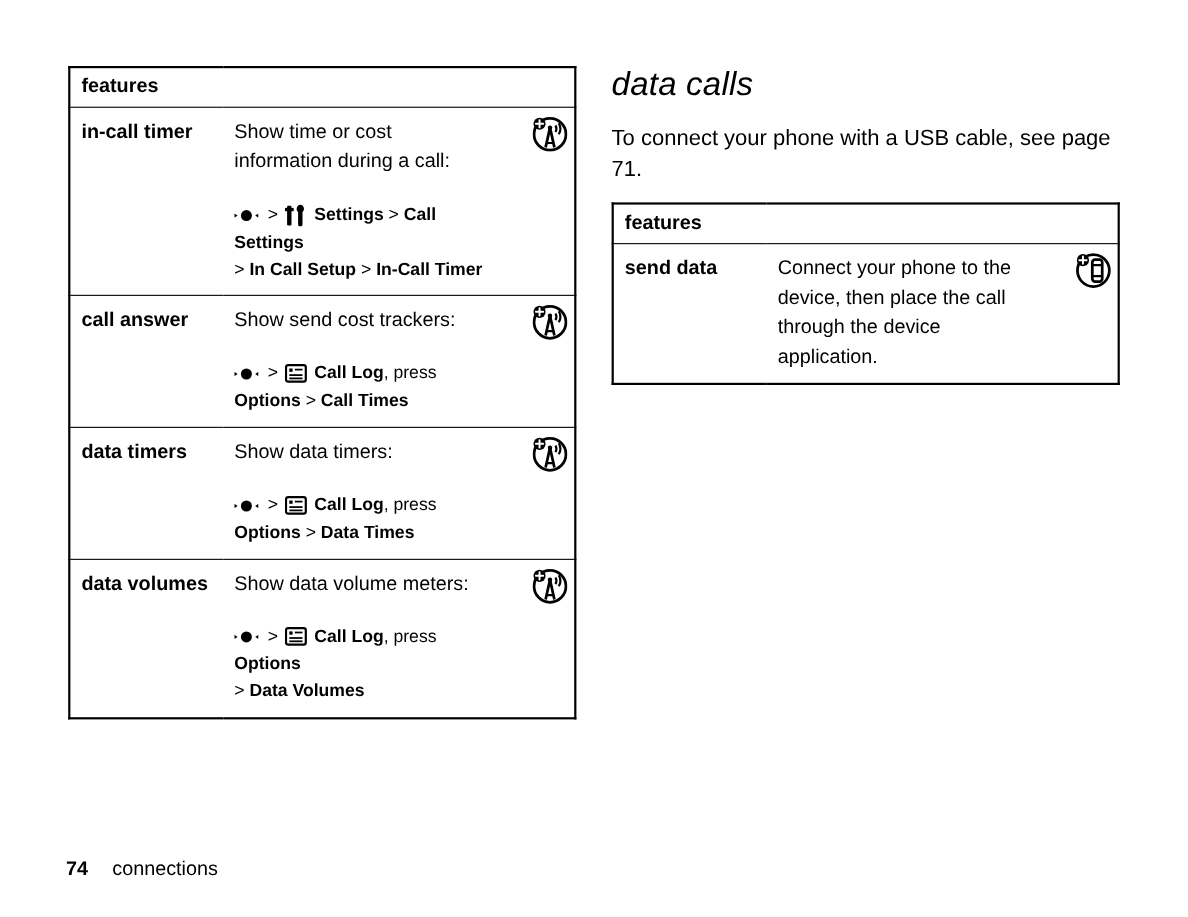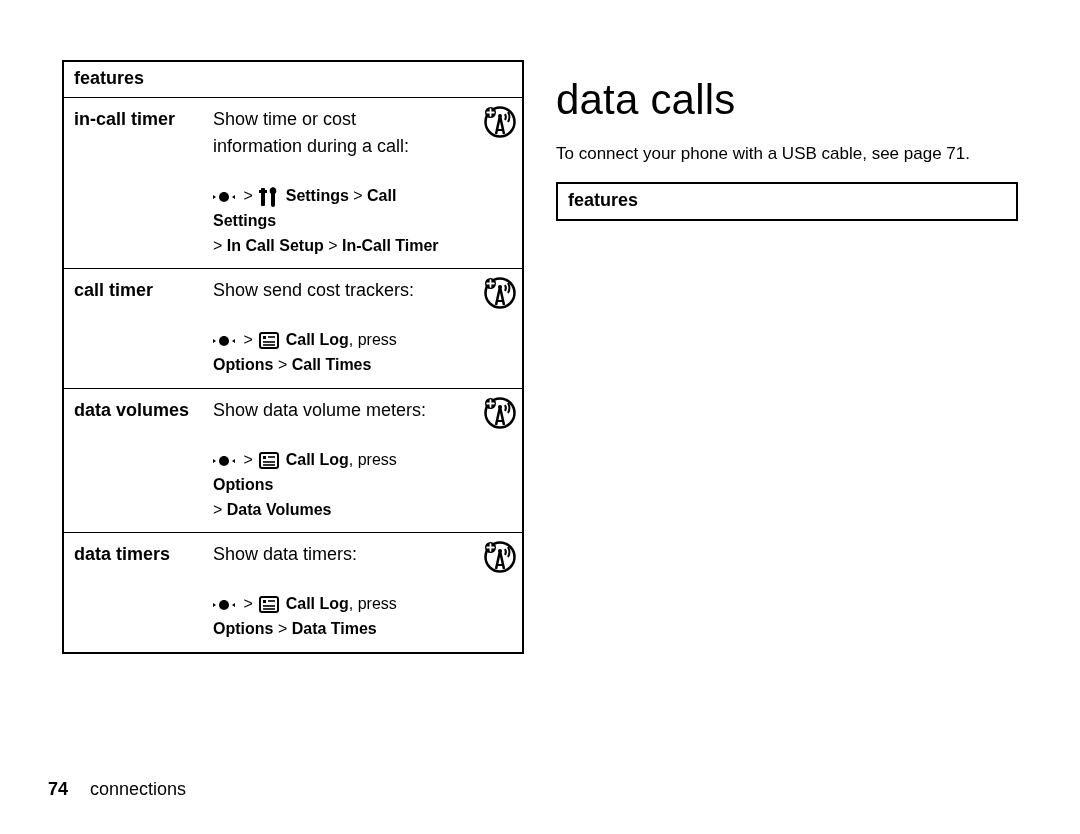--- a/index.html
+++ b/index.html
@@ -14,27 +14,28 @@
   }
   .columns {
     display: flex;
     gap: 32px;
   }
   .left-col, .right-col {
     flex: 1;
     min-width: 0;
   }
   h1.section-heading {
-    font-size: 42px;
+    font-size: 30px;
     font-weight: 400;
-    margin: 16px 0 18px 0;
+    margin: 0 0 18px 0;
     letter-spacing: 0.2px;
+    font-style: italic;
   }
   p.intro {
-    font-size: 17px;
+    font-size: 20px;
     margin: 0 0 16px 0;
     line-height: 1.4;
   }
   table.feature-table {
     border-collapse: collapse;
     width: 100%;
     border: 2px solid #000;
   }
   .feature-table th {
     text-align: left;
@@ -78,21 +79,21 @@
   .ring-icon {
     position: absolute;
     top: 8px;
     right: 6px;
     width: 32px;
     height: 32px;
   }
   .footer {
     position: absolute;
     bottom: 34px;
-    left: 48px;
+    left: 60px;
     font-size: 18px;
   }
   .footer .pagenum {
     font-weight: 700;
     margin-right: 22px;
   }
 </style>
 </head>
 <body>
 
@@ -164,21 +165,21 @@
               <span class="nav-icon"><svg width="20" height="20">
                     <use href="#tools-g"></use>
                   </svg></span>
               <span class="bold">Settings</span><span> &gt; </span><span class="bold">Call Settings</span><br>
               <span>&gt; </span><span class="bold">In Call Setup</span><span> &gt; </span><span class="bold">In-Call Timer</span>
             </div>
           </td>
         </tr>
 
         <tr>
-          <td class="name-cell">call timer</td>
+          <td class="name-cell">call answer</td>
           <td class="desc-cell">
             <span class="ring-icon">
                 <svg width="32" height="32">
                   <use href="#antenna-plus-g"></use>
                 </svg>
               </span>
             <span class="desc-text">Show send cost trackers:</span>
             <div class="path-block">
               <span class="nav-icon"><svg width="22" height="22">
                     <use href="#navkey-g"></use>
@@ -187,78 +188,89 @@
               <span class="nav-icon"><svg width="20" height="20">
                     <use href="#log-g"></use>
                   </svg></span>
               <span class="bold">Call Log</span><span>, press</span><br>
               <span class="bold">Options</span><span> &gt; </span><span class="bold">Call Times</span>
             </div>
           </td>
         </tr>
 
         <tr>
+          <td class="name-cell">data timers</td>
+          <td class="desc-cell">
+            <span class="ring-icon">
+                <svg width="32" height="32">
+                  <use href="#antenna-plus-g"></use>
+                </svg>
+              </span>
+            <span class="desc-text">Show data timers:</span>
+            <div class="path-block">
+              <span class="nav-icon"><svg width="22" height="22">
+                    <use href="#navkey-g"></use>
+                  </svg></span>
+              <span class="gt">&gt;</span>
+              <span class="nav-icon"><svg width="20" height="20">
+                    <use href="#log-g"></use>
+                  </svg></span>
+              <span class="bold">Call Log</span><span>, press</span><br>
+              <span class="bold">Options</span><span> &gt; </span><span class="bold">Data Times</span>
+            </div>
+          </td>
+        </tr>
+
+        <tr>
           <td class="name-cell">data volumes</td>
           <td class="desc-cell">
             <span class="ring-icon">
                 <svg width="32" height="32">
                   <use href="#antenna-plus-g"></use>
                 </svg>
               </span>
             <span class="desc-text">Show data volume meters:</span>
             <div class="path-block">
               <span class="nav-icon"><svg width="22" height="22">
                     <use href="#navkey-g"></use>
                   </svg></span>
               <span class="gt">&gt;</span>
               <span class="nav-icon"><svg width="20" height="20">
                     <use href="#log-g"></use>
                   </svg></span>
               <span class="bold">Call Log</span><span>, press </span><span class="bold">Options</span><br>
               <span>&gt; </span><span class="bold">Data Volumes</span>
-            </div>
-          </td>
-        </tr>
-
-        <tr>
-          <td class="name-cell">data timers</td>
-          <td class="desc-cell">
-            <span class="ring-icon">
-                <svg width="32" height="32">
-                  <use href="#antenna-plus-g"></use>
-                </svg>
-              </span>
-            <span class="desc-text">Show data timers:</span>
-            <div class="path-block">
-              <span class="nav-icon"><svg width="22" height="22">
-                    <use href="#navkey-g"></use>
-                  </svg></span>
-              <span class="gt">&gt;</span>
-              <span class="nav-icon"><svg width="20" height="20">
-                    <use href="#log-g"></use>
-                  </svg></span>
-              <span class="bold">Call Log</span><span>, press</span><br>
-              <span class="bold">Options</span><span> &gt; </span><span class="bold">Data Times</span>
             </div>
           </td>
         </tr>
       </tbody>
     </table>
   </div>
 
   <div class="right-col">
     <h1 class="section-heading">data calls</h1>
     <p class="intro">To connect your phone with a USB cable, see page 71.</p>
     <table class="feature-table">
       <thead>
         <tr>
             <th colspan="2">features</th>
           </tr>
       </thead>
       <tbody>
+        <tr>
+          <td class="name-cell">send data</td>
+          <td class="desc-cell">
+            <span class="ring-icon">
+                <svg width="32" height="32">
+                  <use href="#data-plus-g"></use>
+                </svg>
+              </span>
+            <span class="desc-text">Connect your phone to the device, then place the call through the device application.</span>
+          </td>
+        </tr>
       </tbody>
     </table>
   </div>
 </div>
 
 <div class="footer">
   <span class="pagenum">74</span><span>connections</span>
 </div>
 
 </body></html>

